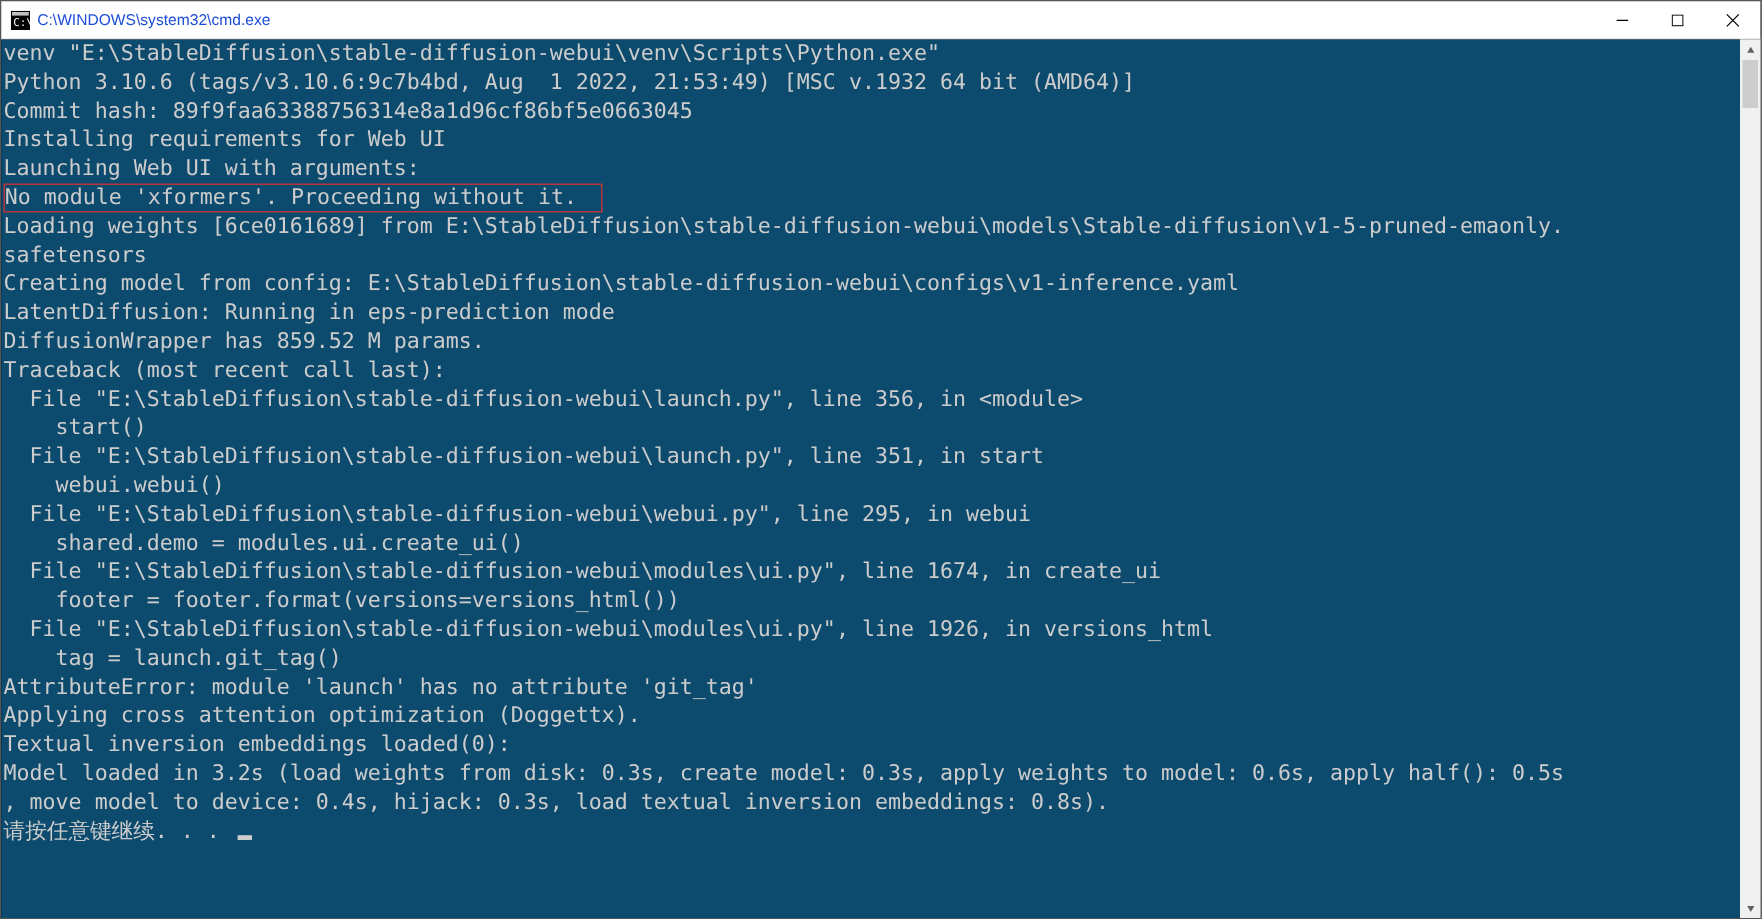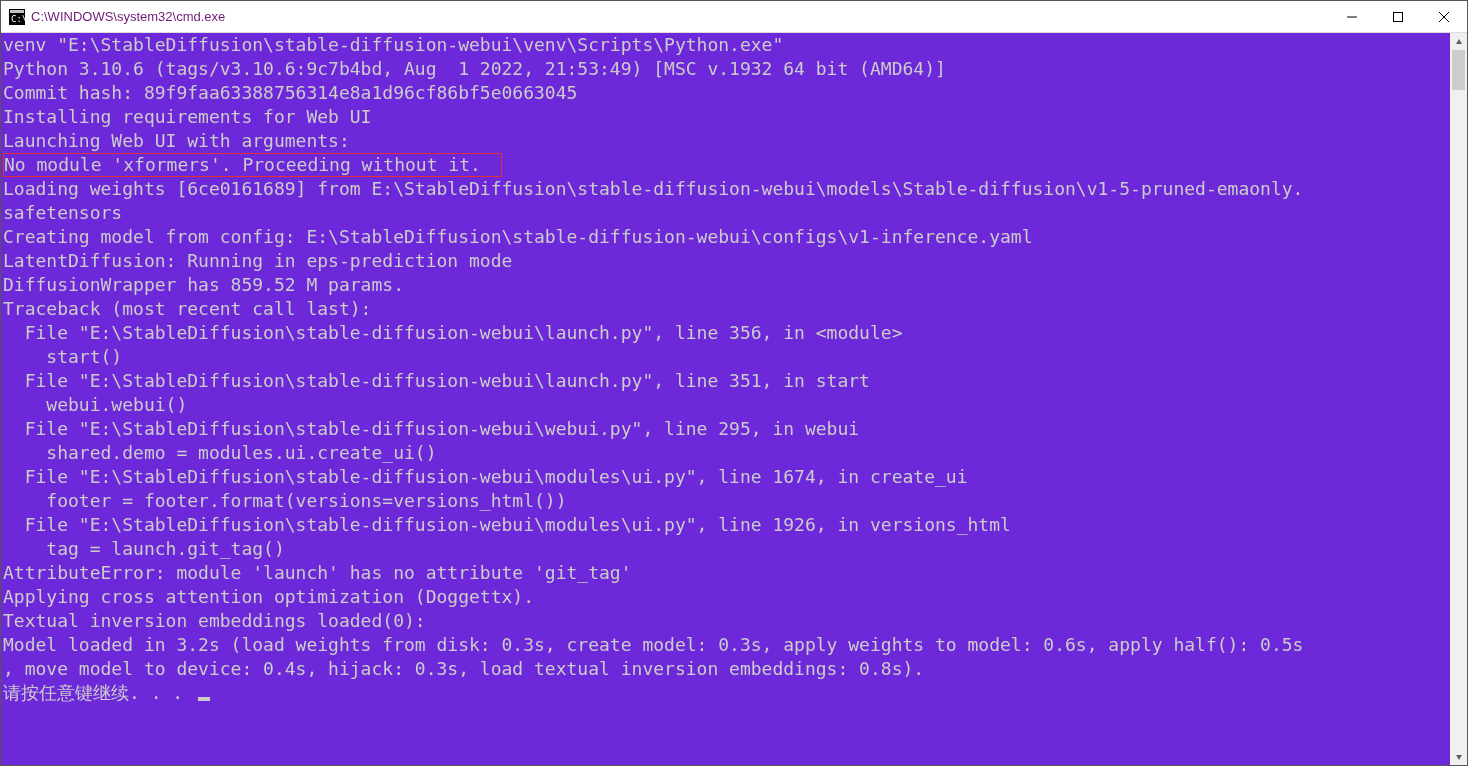--- a/index.html
+++ b/index.html
@@ -1,27 +1,27 @@
 <!DOCTYPE html>
 <html><head>
 <meta charset="utf-8">
 <style>
   * { margin: 0; padding: 0; box-sizing: border-box; }
   html, body { width: 1468px; height: 766px; overflow: hidden; font-family: "Segoe UI", Tahoma, sans-serif; background: #fff; }
   .window { width: 1468px; height: 766px; border: 1px solid #555; display: flex; flex-direction: column; background: #000; }
   .titlebar { height: 32px; background: #fff; display: flex; align-items: center; border-bottom: 1px solid #ddd; }
   .titlebar .icon { width: 16px; height: 16px; margin: 0 6px 0 8px; display: inline-flex; align-items: center; justify-content: center; }
   .titlebar .icon svg { width: 16px; height: 16px; }
-  .titlebar .title { font-size: 13px; color: #701a75; flex: 0 0 auto; }
+  .titlebar .title { font-size: 13px; color: #1d4ed8; flex: 0 0 auto; }
   .titlebar .spacer { flex: 1 1 auto; }
   .winbtn { width: 46px; height: 32px; display: flex; align-items: center; justify-content: center; color: #000; }
   .winbtn svg { width: 10px; height: 10px; stroke: #000; stroke-width: 1; fill: none; }
   .winbtn.close svg { width: 12px; height: 12px; }
   .client { flex: 1 1 auto; display: flex; background: #000; }
-  .terminal { flex: 1 1 auto; background: #6d28d9; color: #ccc; font-family: "NSimSun", "SimSun", "Consolas", monospace; font-size: 18px; line-height: 24px; white-space: pre; padding: 0 0 0 2px; overflow: hidden; position: relative; }
+  .terminal { flex: 1 1 auto; background: #0c4a6e; color: #ccc; font-family: "NSimSun", "SimSun", "Consolas", monospace; font-size: 18px; line-height: 24px; white-space: pre; padding: 0 0 0 2px; overflow: hidden; position: relative; }
   .line { white-space: pre; }
   .hl { border: 1.5px solid #e03030; display: inline-block; padding: 0 20px 0 0; line-height: 22px; }
   .cursor { display: inline-block; width: 12px; height: 4px; background: #ccc; vertical-align: -2px; margin-left: 4px; }
   .scrollbar { width: 17px; background: #f0f0f0; display: flex; flex-direction: column; }
   .sb-btn { height: 17px; display: flex; align-items: center; justify-content: center; background: #f0f0f0; }
   .sb-btn svg { width: 8px; height: 8px; fill: #606060; }
   .sb-track { flex: 1 1 auto; background: #f0f0f0; position: relative; }
   .sb-thumb { position: absolute; left: 2px; right: 2px; top: 0; height: 40px; background: #cdcdcd; }
 </style>
 </head>

